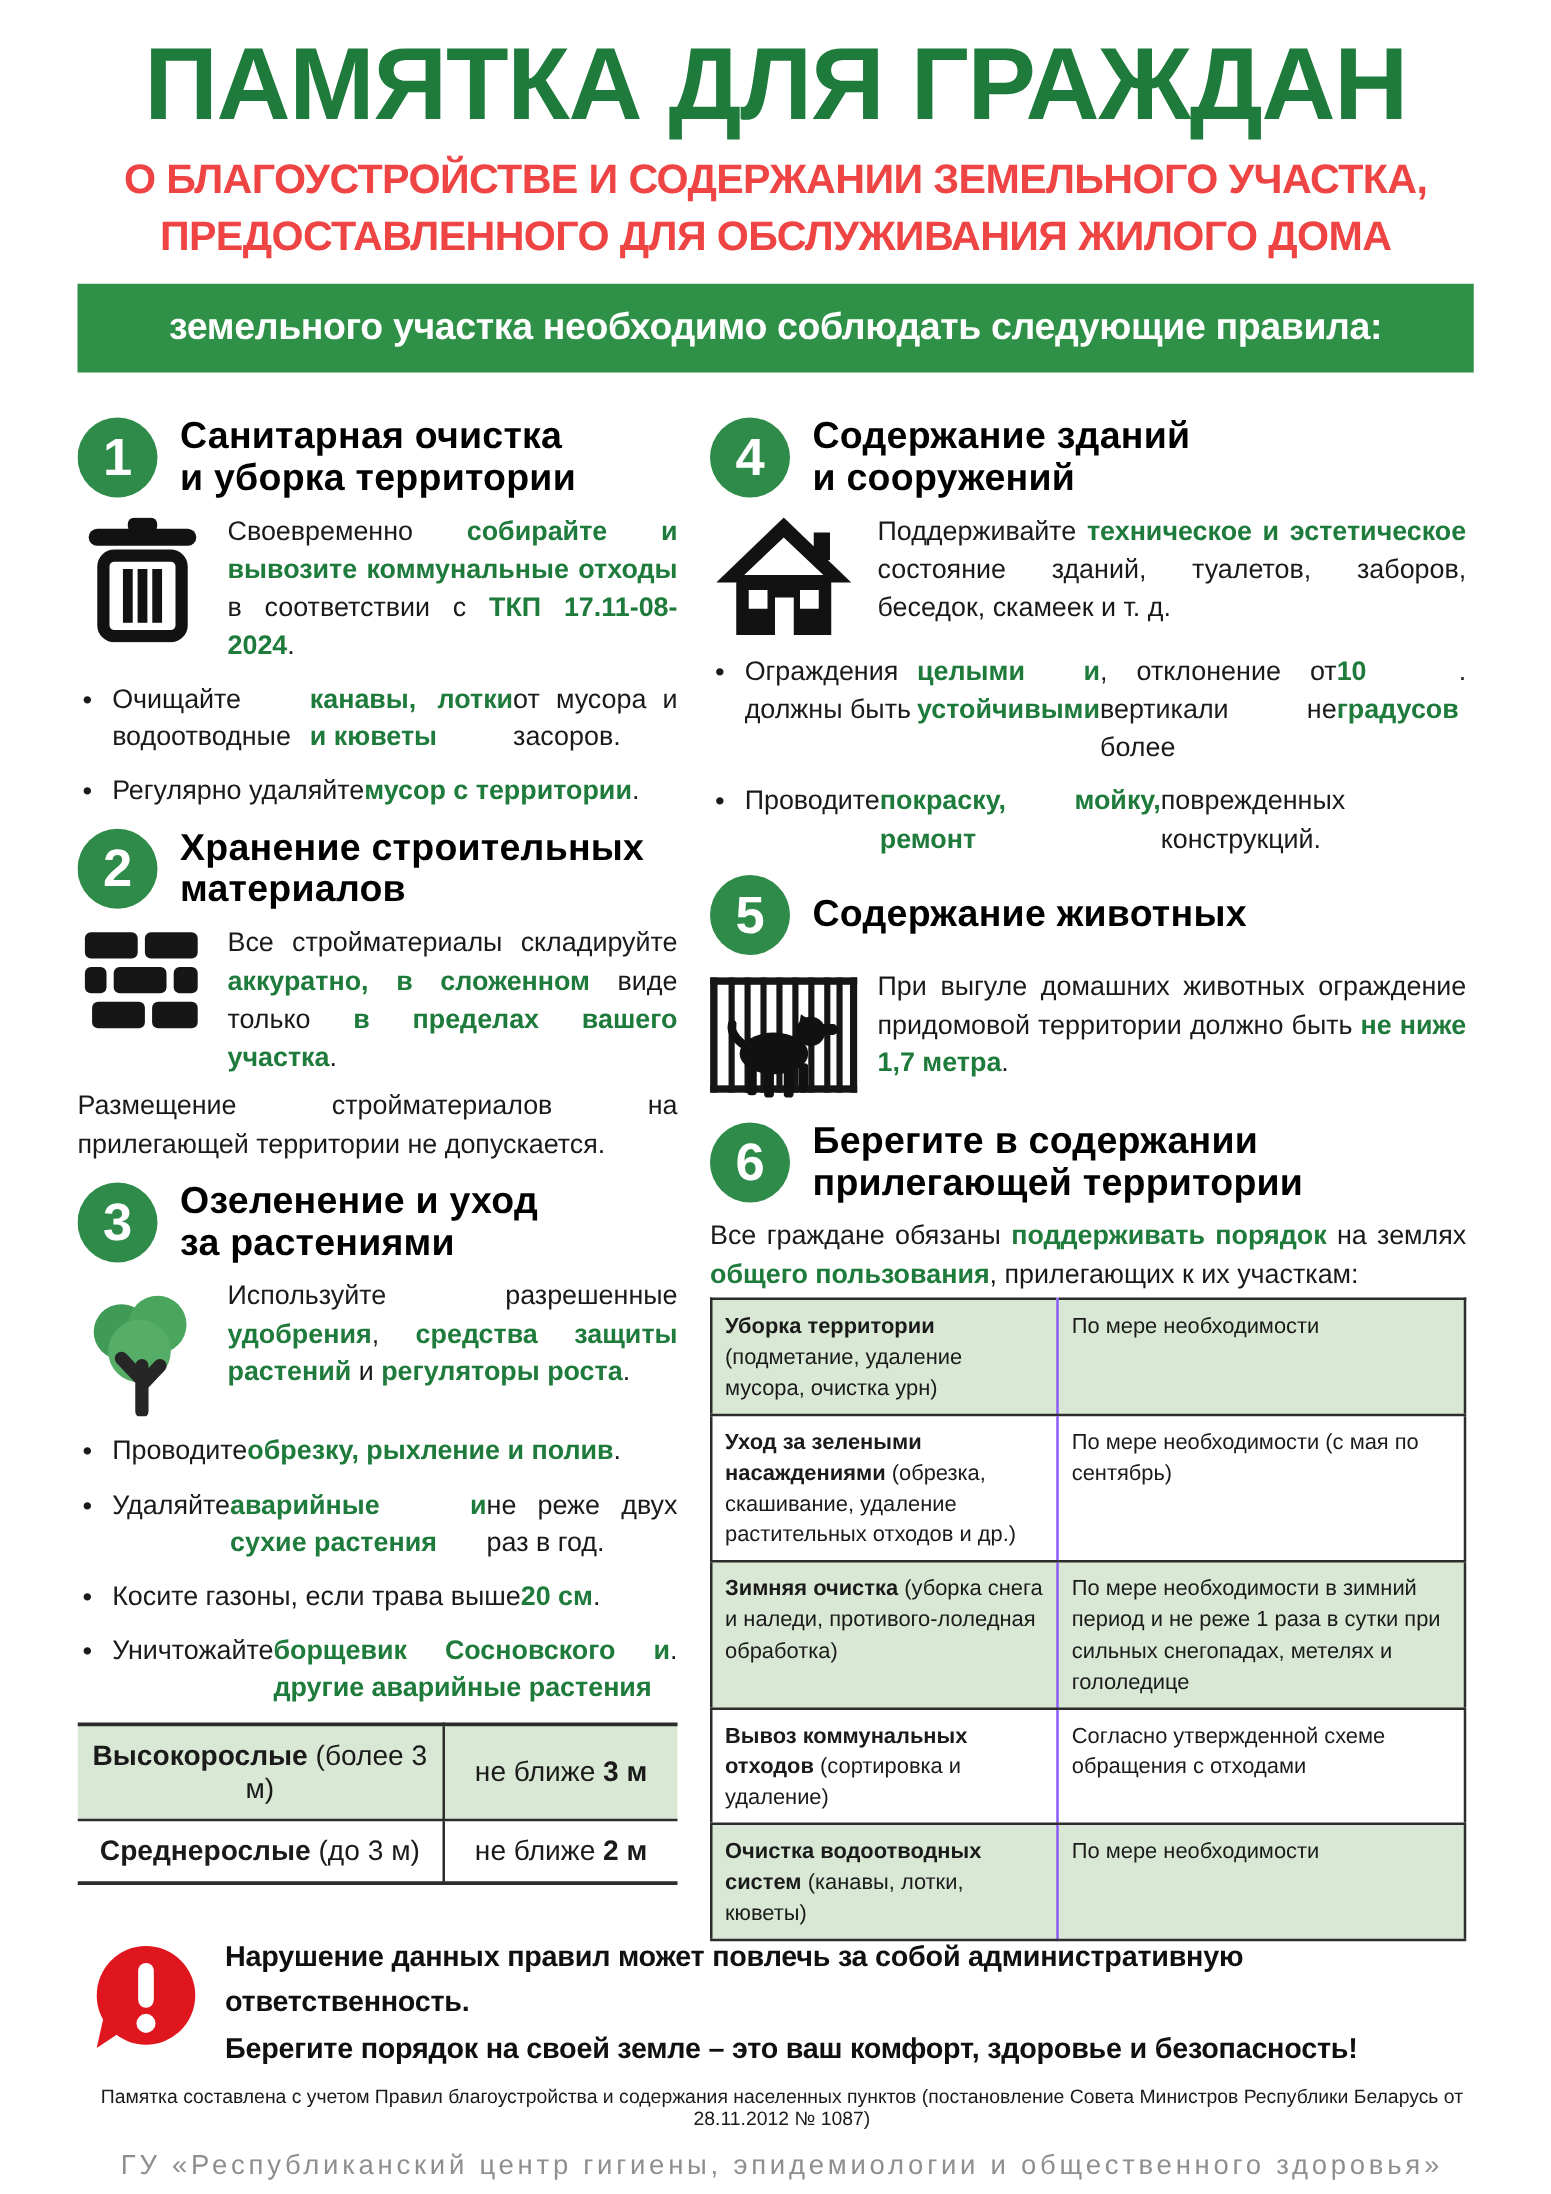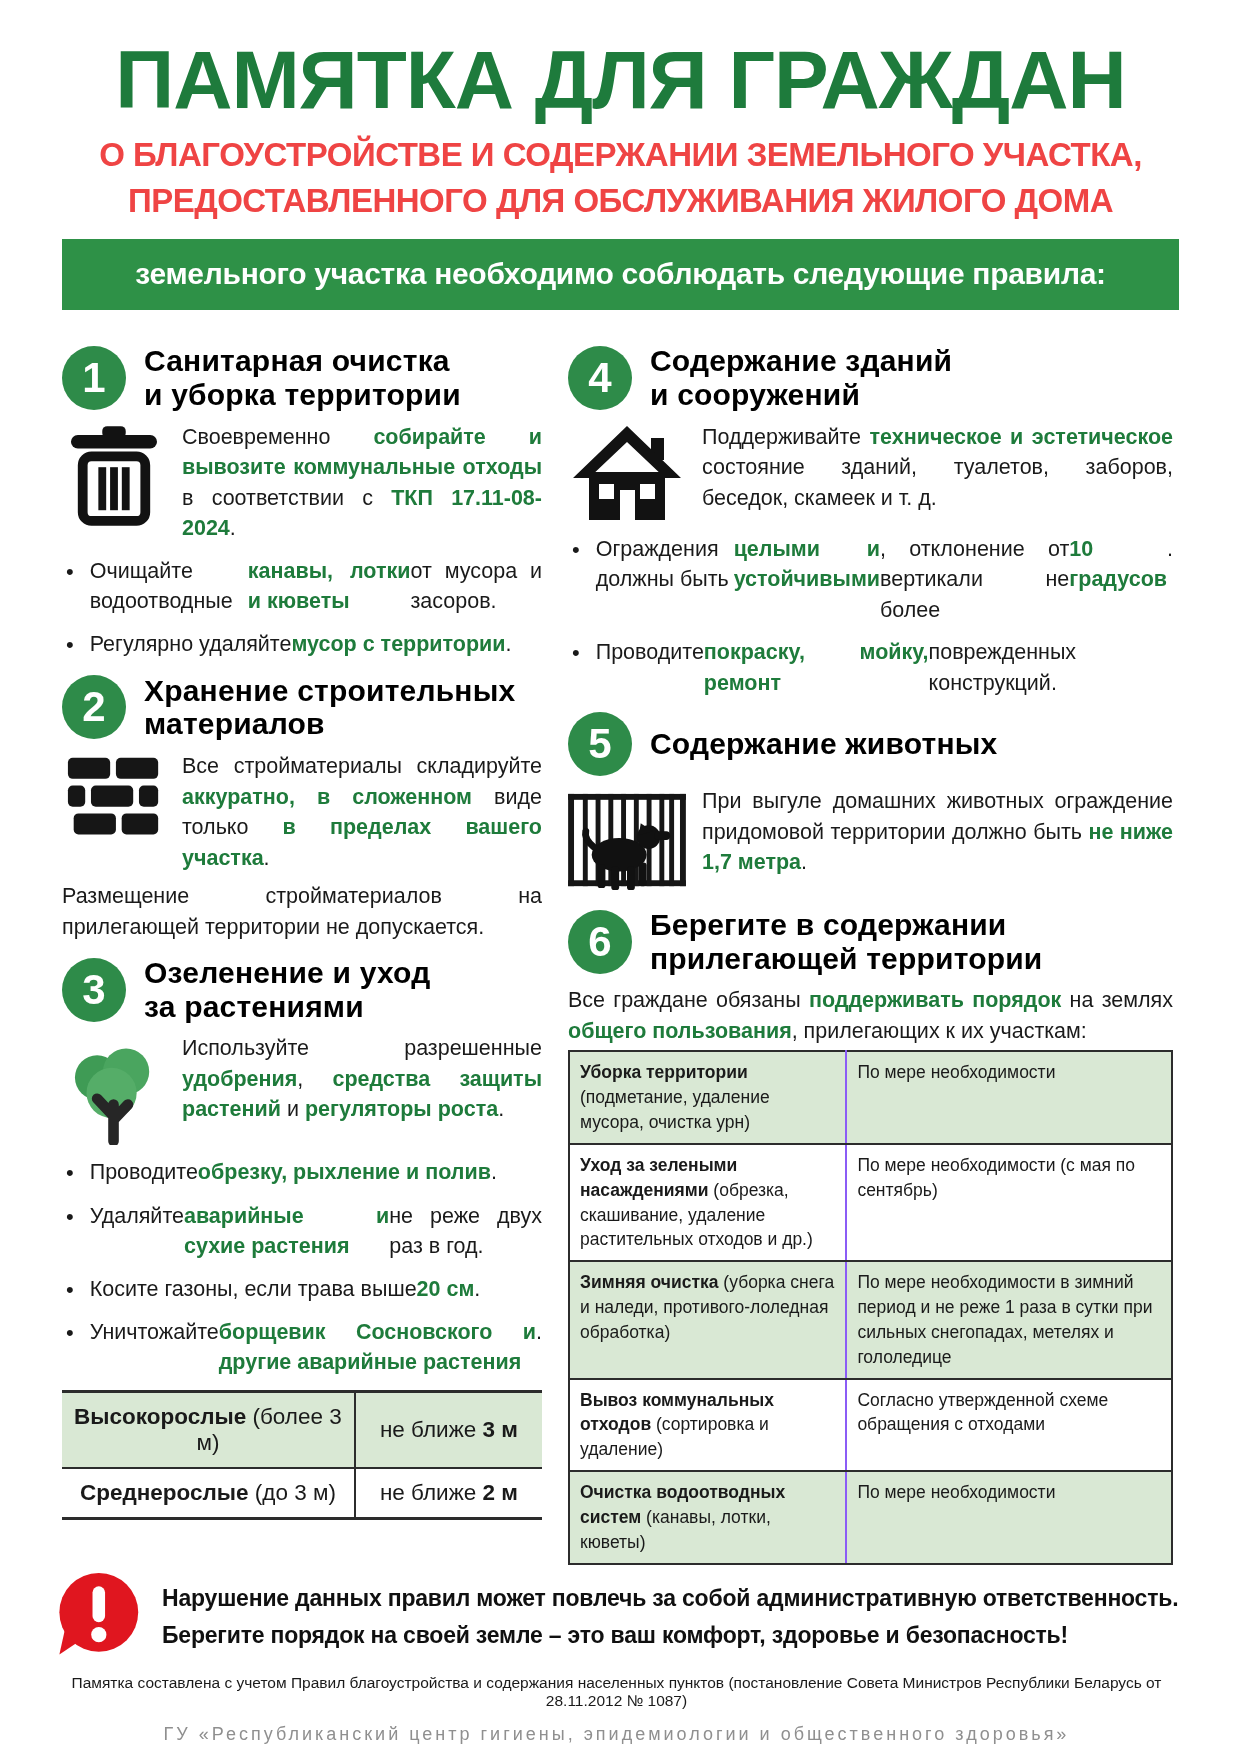--- a/index.html
+++ b/index.html
@@ -1,18 +1,18 @@
 <!DOCTYPE html>
 <html><head>
 <meta charset="utf-8">
 <style>
   html,body{margin:0;padding:0;background:#ffffff;}
   .page{
     width:1241px;height:1755px;box-sizing:border-box;
-    padding:24px 62px 0 62px;position:relative;overflow:hidden;
+    padding:12px 62px 0 62px;position:relative;overflow:hidden;
     font-family:"Liberation Sans","DejaVu Sans",sans-serif;color:#1a1a1a;background:#fff;
   }
   
   .title{
     margin:14px 0 10px 0;text-align:center;color:#1e7b3c;
     font-size:82px;font-weight:800;letter-spacing:-1px;line-height:1.02;white-space:nowrap;
   }
   .subtitle{ text-align:center;color:#ef4444;font-weight:700;font-size:33px;line-height:1.42;letter-spacing:-0.5px;}
   .banner{
     margin-top:14px;background:#2e9147;color:#ffffff;text-align:center;
@@ -46,26 +46,26 @@
   table.dist td:first-child{border-right:2px solid #2c2c2c;width:61%;}
   table.dist tr:nth-child(odd){background:#d9e8d4;}
   
   table.duty{width:100%;border-collapse:collapse;border:2px solid #2c2c2c;margin-top:4px;}
   table.duty td{font-size:17.5px;line-height:1.42;padding:8px 10px;border-bottom:2px solid #2c2c2c;vertical-align:top;text-align:left;}
   table.duty td:first-child{border-right:2px solid #8b5cf6;width:46%;margin-left:44px;}
   table.duty tr:nth-child(odd){background:#d9e8d4;}
   
   .note{font-style:italic;text-align:center;font-size:21.5px;line-height:1.45;margin:12px 8px 0 8px;}
   
-  .footer{position:absolute;left:54px;right:62px;bottom:10px;}
+  .footer{position:absolute;left:72px;right:62px;bottom:10px;}
   .warning{display:flex;gap:22px;align-items:center;}
   .warning-icon{flex:0 0 86px;}
   .warning-text{font-size:23px;font-weight:700;color:#101010;line-height:1.6;letter-spacing:-0.2px;}
   .smallprint{margin-top:12px;text-align:center;font-size:15.5px;color:#1a1a1a;}
-  .org{margin-top:14px;text-align:center;font-size:18px;color:#8f8f8f;letter-spacing:3px;}
+  .org{margin-top:14px;text-align:center;font-size:22px;color:#8f8f8f;letter-spacing:3px;}
 </style>
 </head>
 <body>
 
 <div class="page">
 
   <div class="title">ПАМЯТКА ДЛЯ ГРАЖДАН</div>
   <div class="subtitle">
     <div>О БЛАГОУСТРОЙСТВЕ И СОДЕРЖАНИИ ЗЕМЕЛЬНОГО УЧАСТКА,</div>
     <div>ПРЕДОСТАВЛЕННОГО ДЛЯ ОБСЛУЖИВАНИЯ ЖИЛОГО ДОМА</div>

